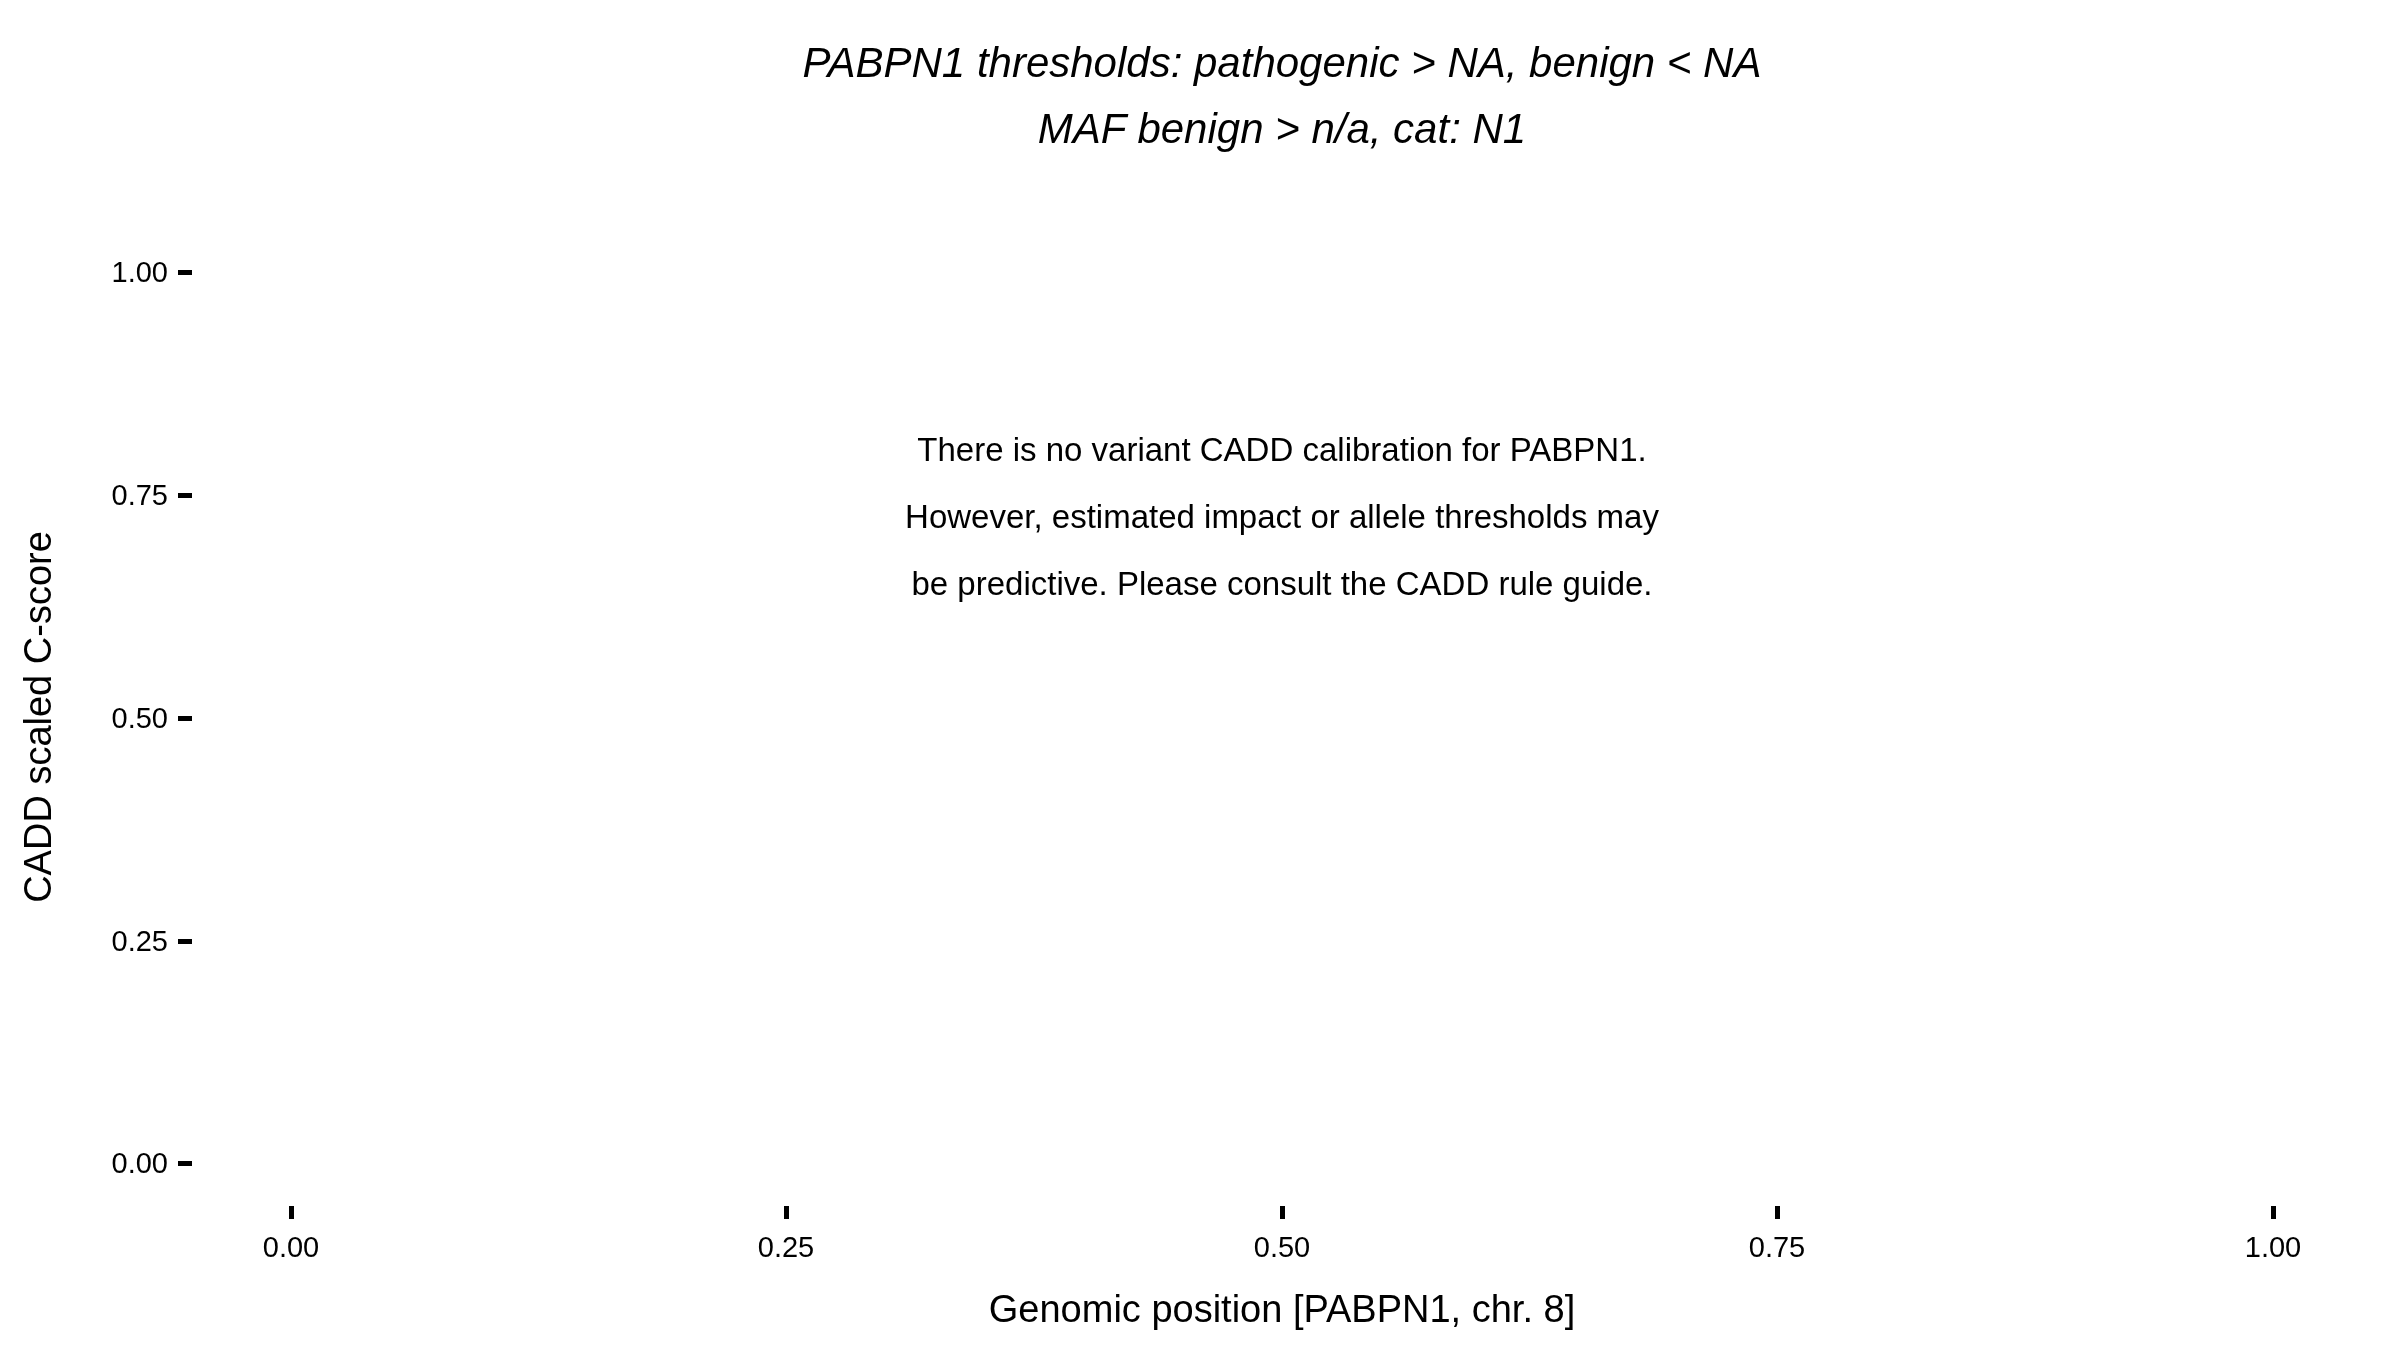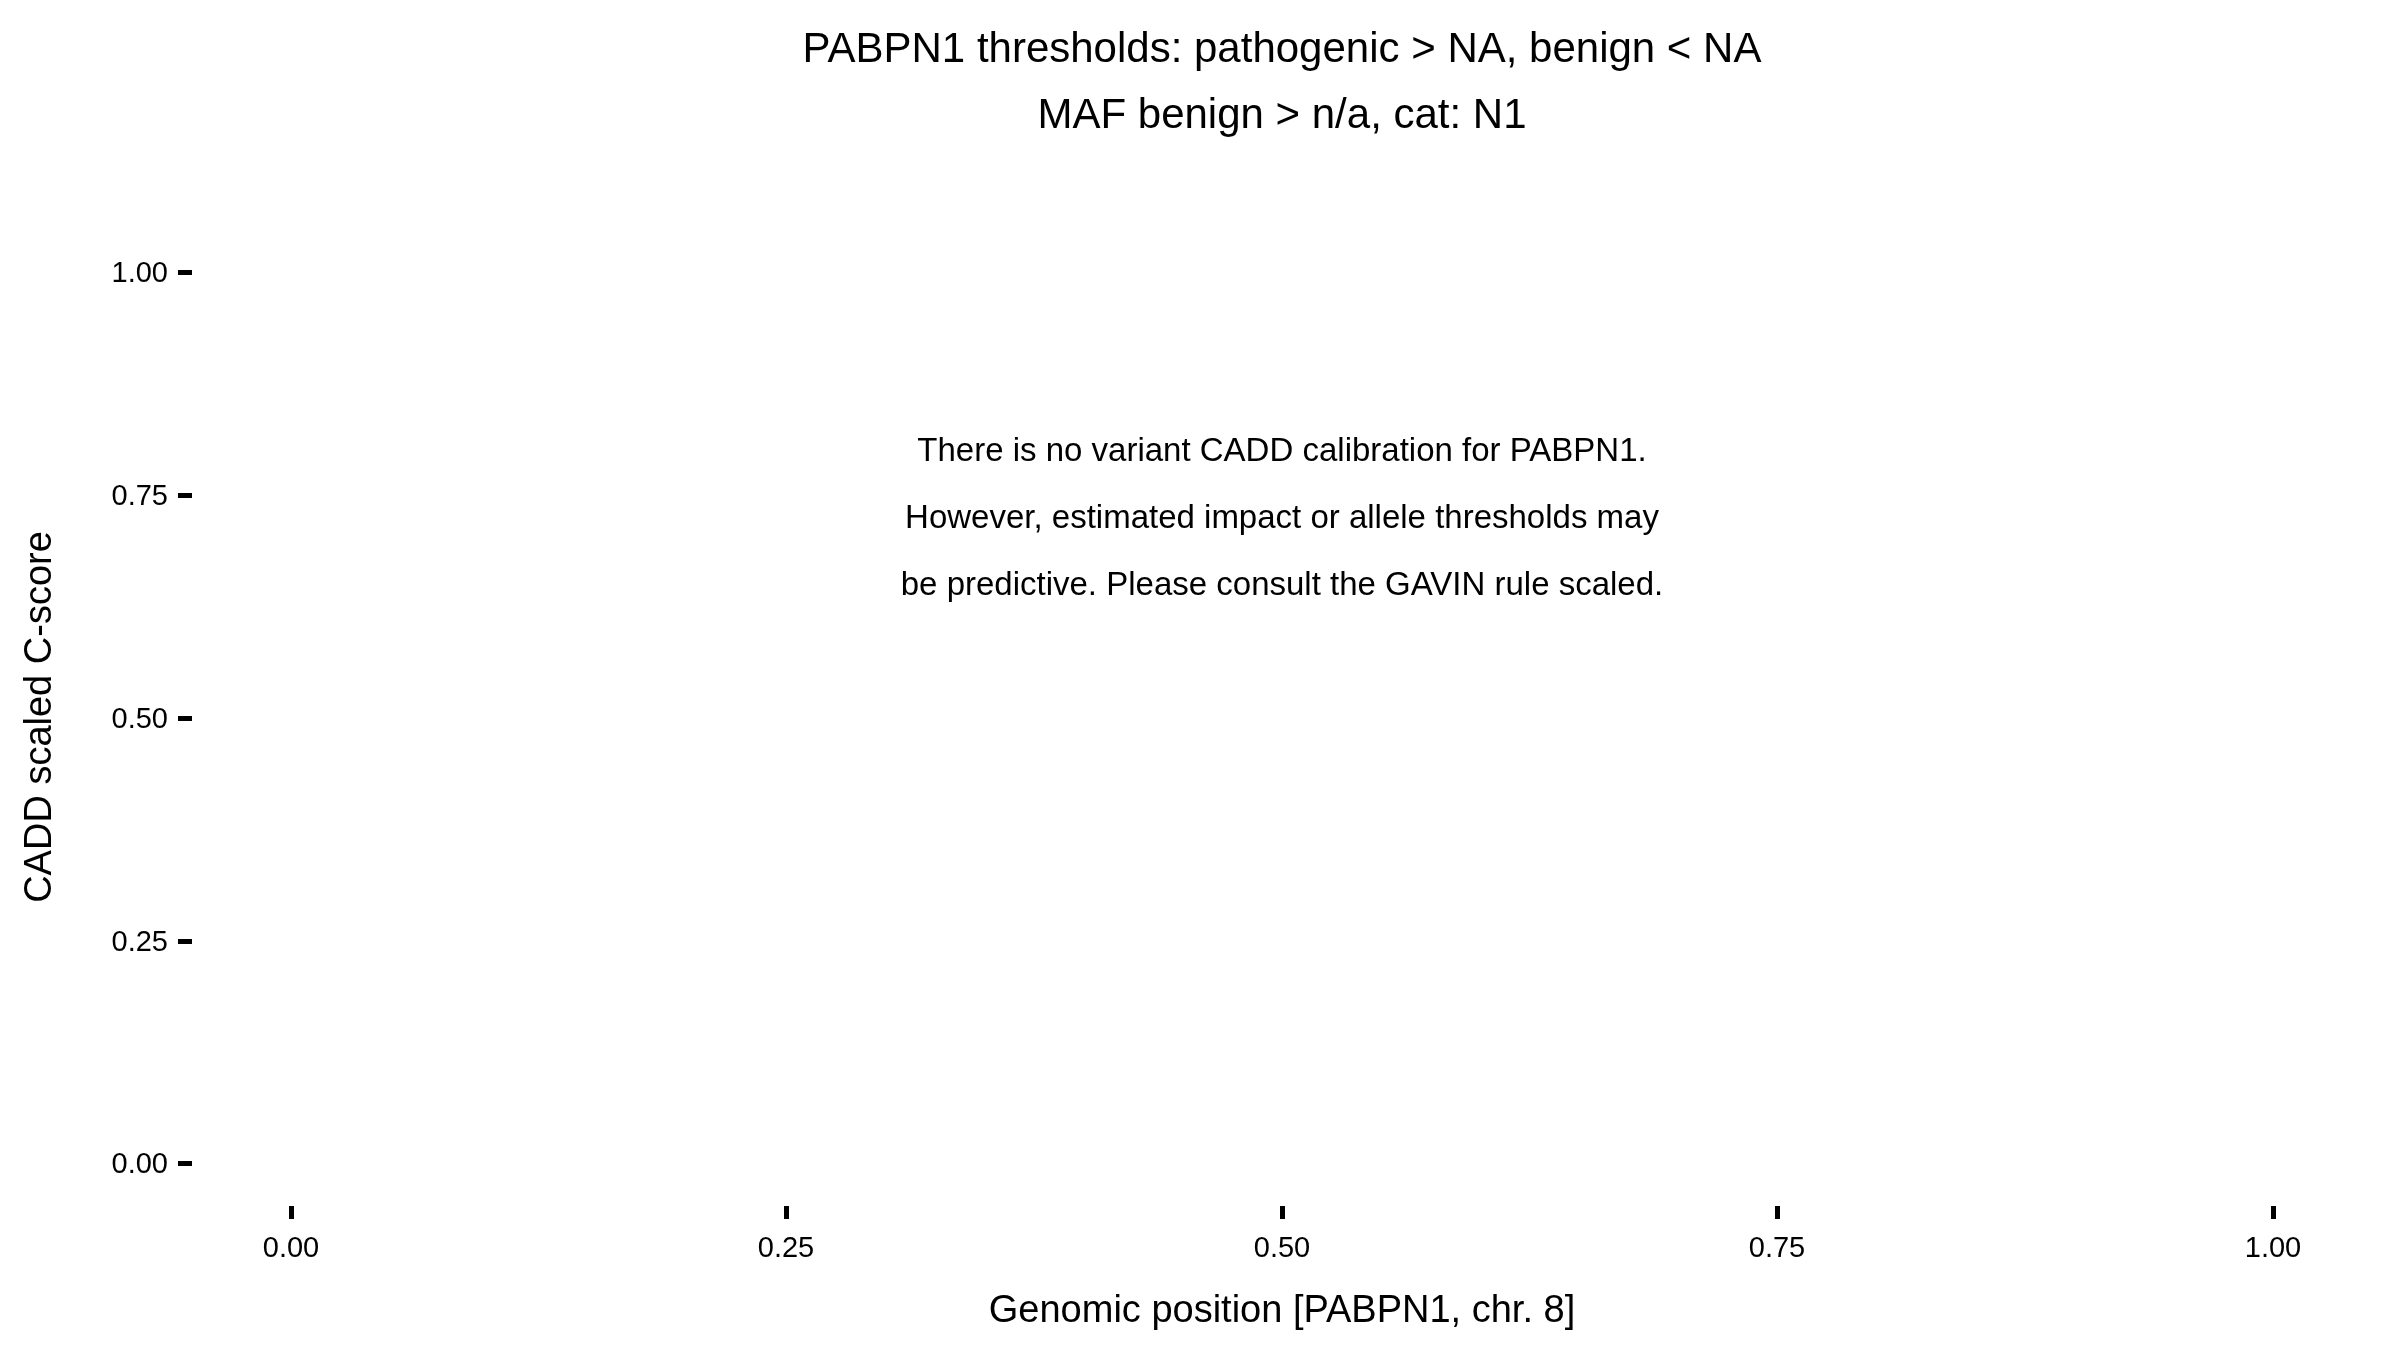--- a/index.html
+++ b/index.html
@@ -7,26 +7,27 @@
     position: relative;
     width: 2400px;
     height: 1350px;
     background: #ffffff;
     font-family: "Liberation Sans", "DejaVu Sans", sans-serif;
     color: #000000;
     overflow: hidden;
   }
   .title-block {
     position: absolute;
-    left: 182px; top: 15px;
+    left: 182px; top: 30px;
     width: 2200px;
     text-align: center;
     font-size: 42px;
     line-height: 66px;
     color: #000000;
+    font-style: italic;
   }
   .annotation-block {
     position: absolute;
     left: 282px; top: 416px;
     width: 2000px;
     text-align: center;
     font-size: 33px;
     line-height: 67px;
     color: #000000;
   }
@@ -96,21 +97,21 @@
   <div class="plot-panel"></div>
 
   <div class="title-block">
     <div>PABPN1 thresholds: pathogenic &gt; NA, benign &lt; NA</div>
     <div>MAF benign &gt; n/a, cat: N1</div>
   </div>
 
   <div class="annotation-block">
     <div>There is no variant CADD calibration for PABPN1.</div>
     <div>However, estimated impact or allele thresholds may</div>
-    <div>be predictive. Please consult the GAVIN rule scaled.</div>
+    <div>be predictive. Please consult the CADD rule guide.</div>
   </div>
 
   <div class="y-axis-label">CADD scaled C-score</div>
 
   <div class="y-tick-label" style="top:255px;">1.00</div>
   <div class="y-tick-label" style="top:478px;">0.75</div>
   <div class="y-tick-label" style="top:701px;">0.50</div>
   <div class="y-tick-label" style="top:924px;">0.25</div>
   <div class="y-tick-label" style="top:1146px;">0.00</div>
 

